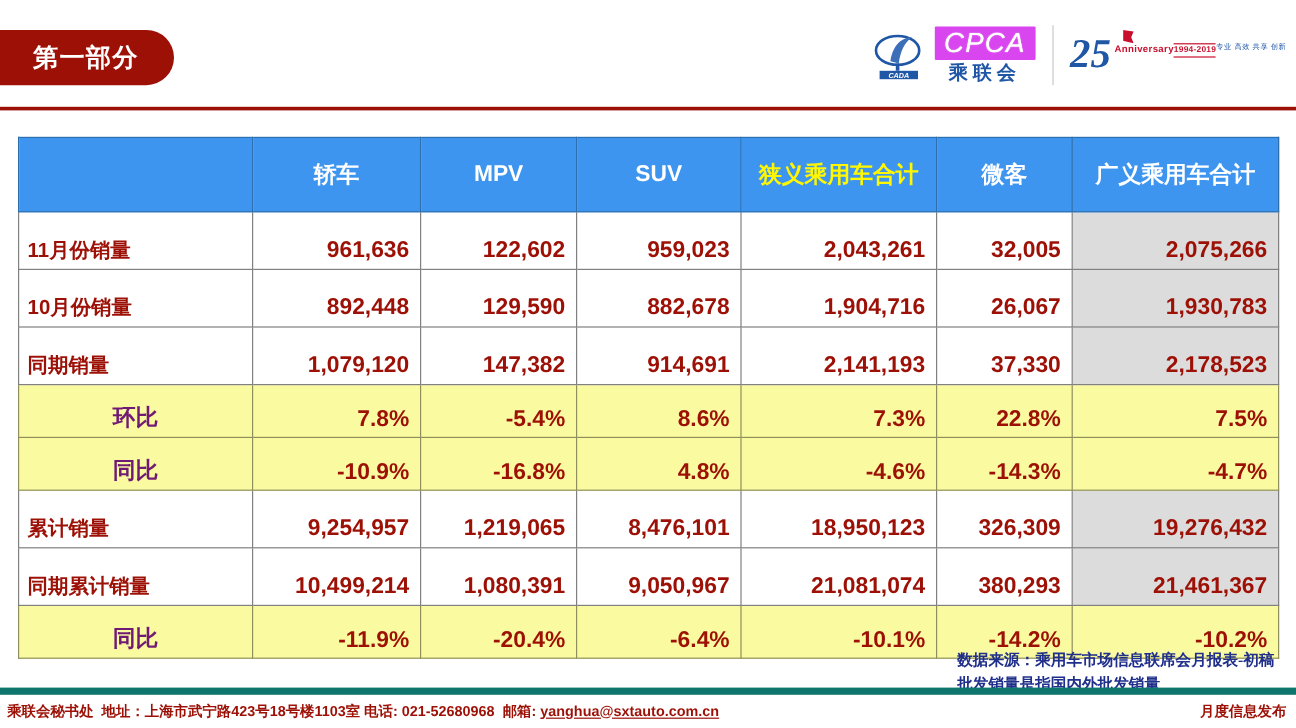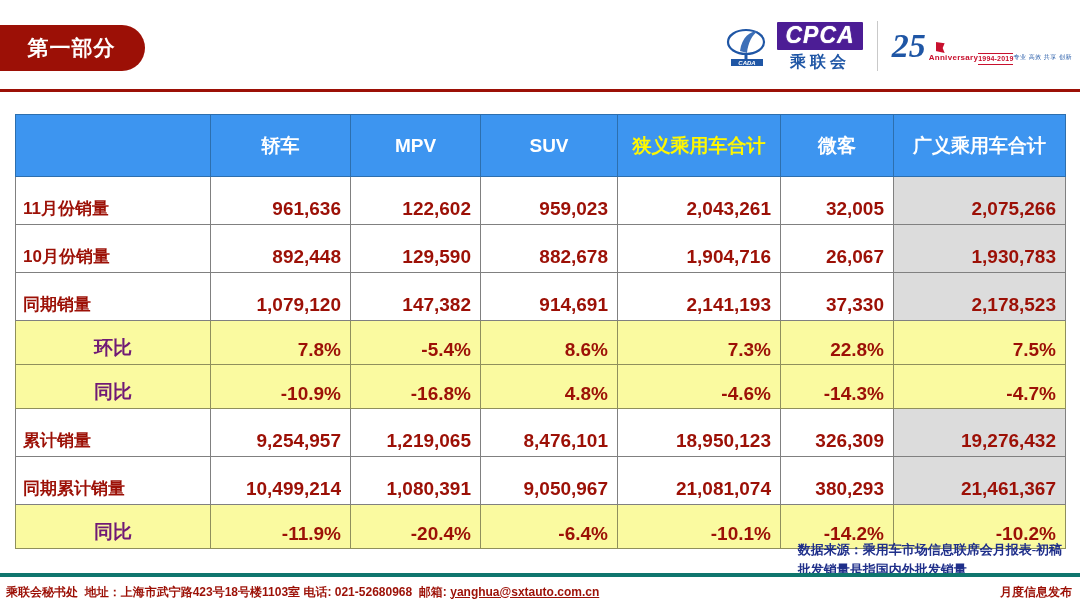--- a/index.html
+++ b/index.html
@@ -79,44 +79,44 @@
     position: relative;
   }
   .cpca-text {
     display: flex;
     flex-direction: column;
     align-items: center;
     line-height: 1;
   }
   .cpca-en {
     font-size: 23px;
-    font-weight: bold;
+    font-weight: normal;
     font-style: italic;
     color: #ffffff;
-    background: #4c1d95;
+    background: #d946ef;
     padding: 2px 8px 3px 8px;
     letter-spacing: 1px;
     border-radius: 1px;
     text-shadow: 0 0 1px #ffffff;
   }
   .cpca-cn {
     font-size: 16px;
     font-weight: bold;
     color: #1F56A5;
     margin-top: 4px;
     letter-spacing: 4px;
   }
   .logo-divider {
     width: 1px;
     height: 50px;
     background: #c9c9c9;
   }
   .anniv-logo {
     display: flex;
-    align-items: flex-end;
+    align-items: flex-start;
     gap: 3px;
     padding-left: 14px;
   }
   .anniv-25 {
     font-size: 34px;
     font-weight: bold;
     font-style: italic;
     color: #1F56A5;
     font-family: "Liberation Serif", "DejaVu Serif", serif;
   }
@@ -237,21 +237,21 @@
     line-height: 1.55;
   }
 
   
   .footer {
     position: absolute;
     left: 0;
     bottom: 0;
     width: 1080px;
     height: 34px;
-    border-top: 4px solid #0f766e;
+    border-top: 6px solid #0f766e;
     display: flex;
     align-items: center;
     justify-content: space-between;
     box-sizing: border-box;
     padding: 0 8px 0 6px;
   }
   .footer-left {
     font-size: 12px;
     font-weight: bold;
     color: #9C1006;

